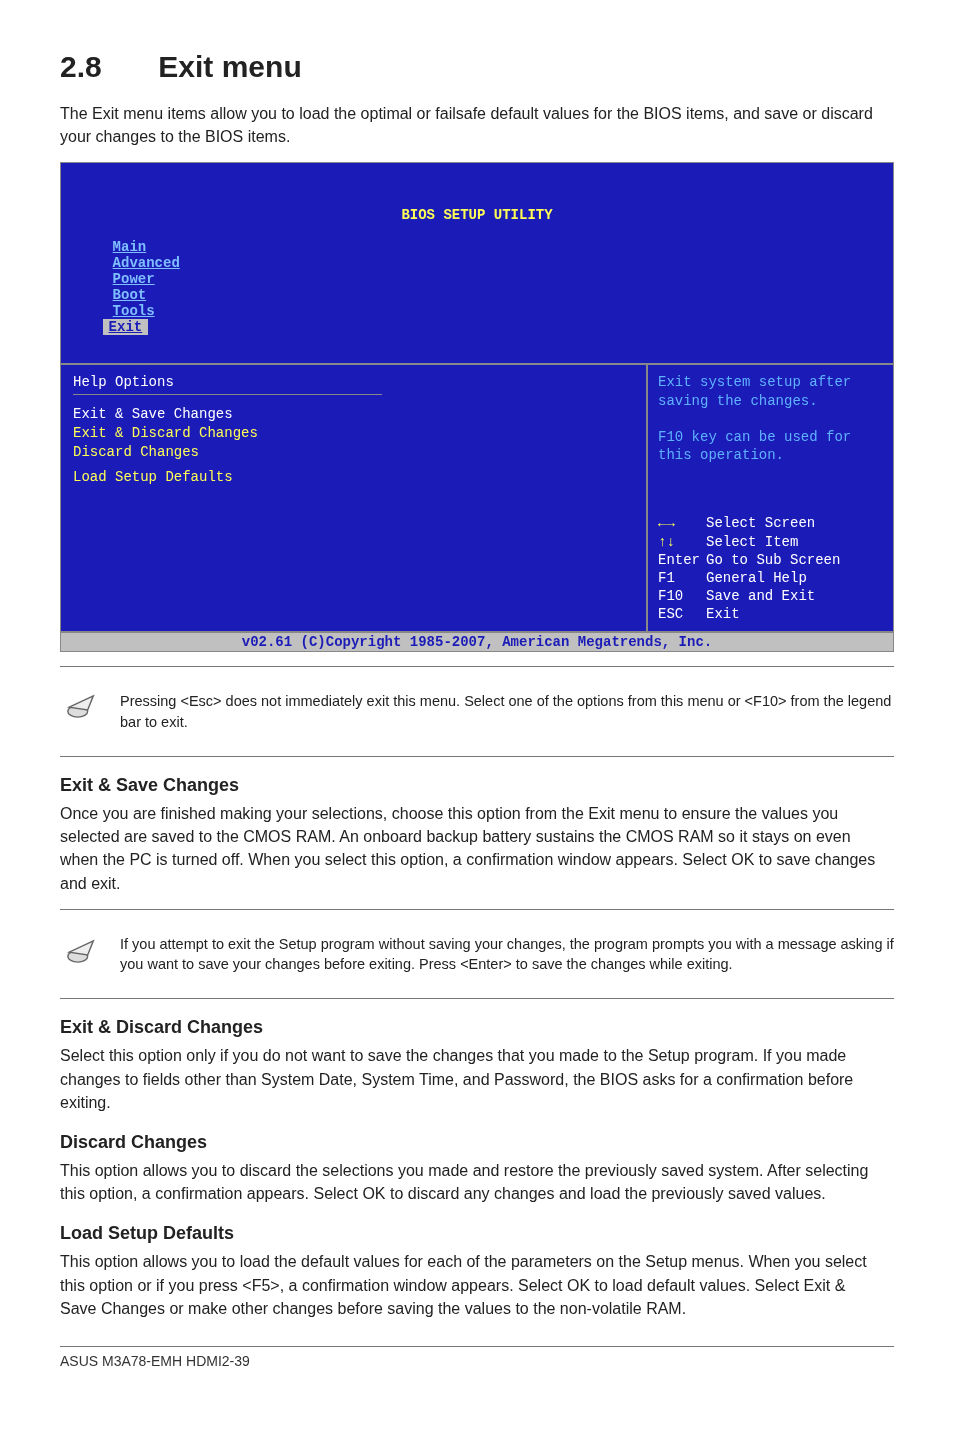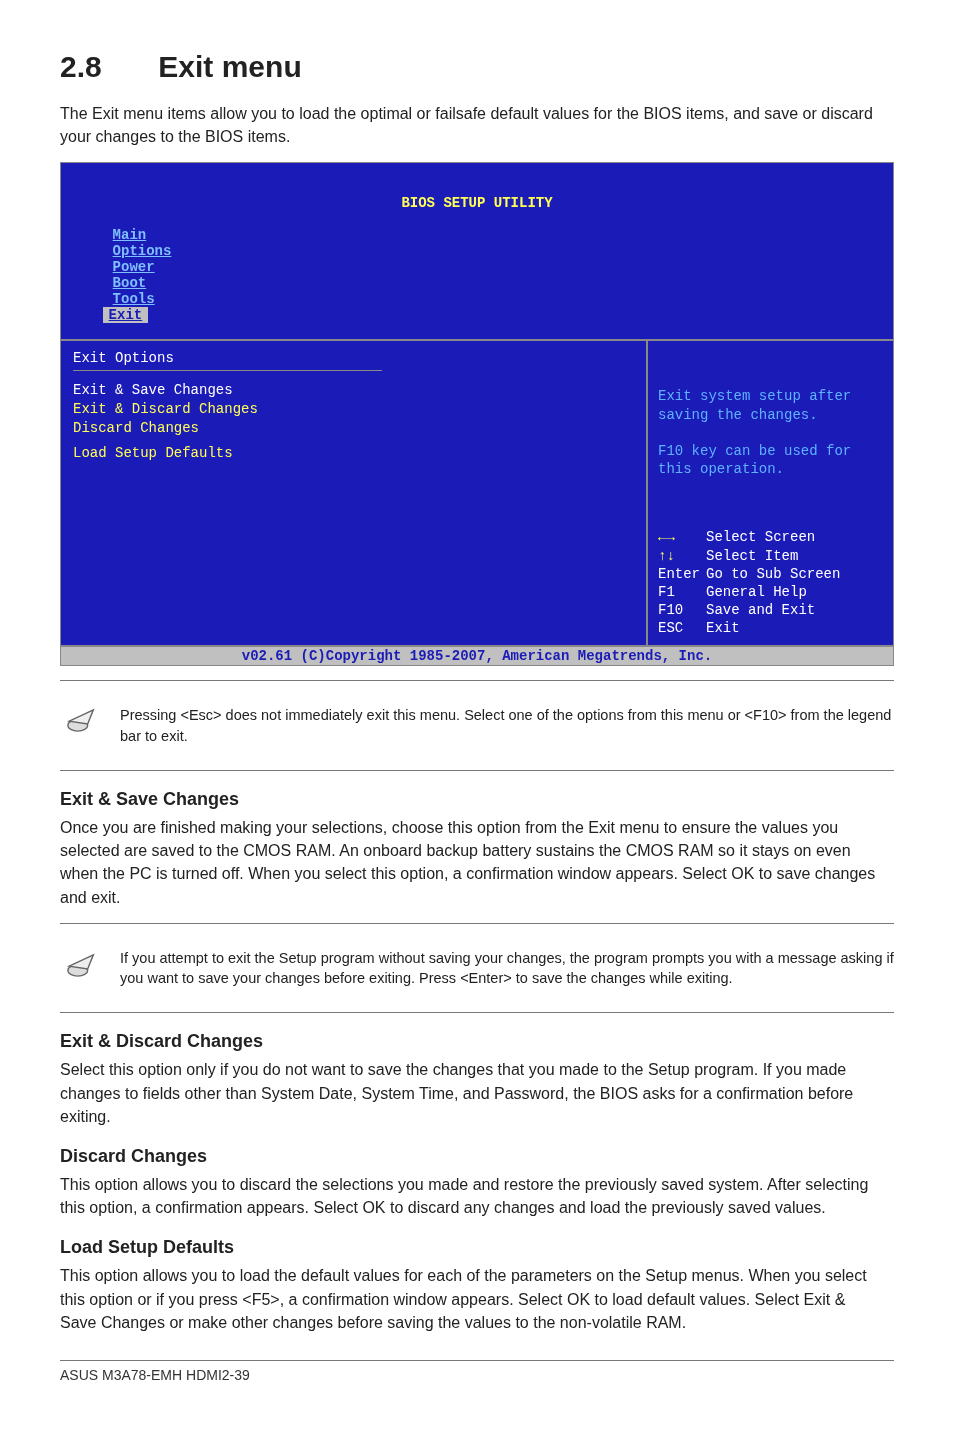--- a/index.html
+++ b/index.html
@@ -33,21 +33,21 @@
     border: 1px solid #888;
     margin: 6px 0 14px 0;
     font-family: "Courier New", monospace;
     font-size: 14px;
     background: #1b1bb8;
     color: #fff;
   }
   .bios-menubar {
     background: #1b1bb8;
     color: #66aaff;
-    padding: 0 8px;
+    padding: 12px 8px;
     font-weight: bold;
     white-space: pre;
   }
   .bios-title { color:#ffff55; }
   .bios-menubar .tab {
     color: #7fbfff;
     padding: 0 10px;
     text-decoration: underline;
   }
   .bios-menubar .tab.active {
@@ -129,38 +129,38 @@
   <span class="num">2.8</span>
   <span>Exit menu</span>
 </h1>
 
 <p class="body">The Exit menu items allow you to load the optimal or failsafe default values for the BIOS items, and save or discard your changes to the BIOS items.</p>
 
 <div class="bios-wrap">
   <div class="bios-menubar">
     <span style="display:block;text-align:center;" class="bios-title">BIOS SETUP UTILITY</span>
     <span class="tab">Main</span>
-    <span class="tab">Options</span>
+    <span class="tab">Advanced</span>
     <span class="tab">Power</span>
     <span class="tab">Boot</span>
     <span class="tab">Tools</span>
     <span class="tab active">Exit</span>
   </div>
   <div class="bios-body">
     <div class="bios-left">
-      <div class="hdr">Exit Options</div>
+      <div class="hdr">Help Options</div>
       <div class="hr"></div>
       <div class="sel">Exit &amp; Save Changes</div>
       <div>Exit &amp; Discard Changes</div>
       <div>Discard Changes</div>
       <div style="height:6px"></div>
       <div>Load Setup Defaults</div>
     </div>
     <div class="bios-right">
-      <div class="bios-help" style="white-space:pre-line;margin-top:38px;">Exit system setup after saving the changes.
+      <div class="bios-help" style="white-space:pre-line;">Exit system setup after saving the changes.
 
 F10 key can be used for this operation.</div>
       <div class="bios-keys">
         <div><span class="k arrows">←→</span><span>Select Screen</span></div>
         <div><span class="k arrows">↑↓</span><span>Select Item</span></div>
         <div><span class="k">Enter</span><span>Go to Sub Screen</span></div>
         <div><span class="k">F1</span><span>General Help</span></div>
         <div><span class="k">F10</span><span>Save and Exit</span></div>
         <div><span class="k">ESC</span><span>Exit</span></div>
       </div>

